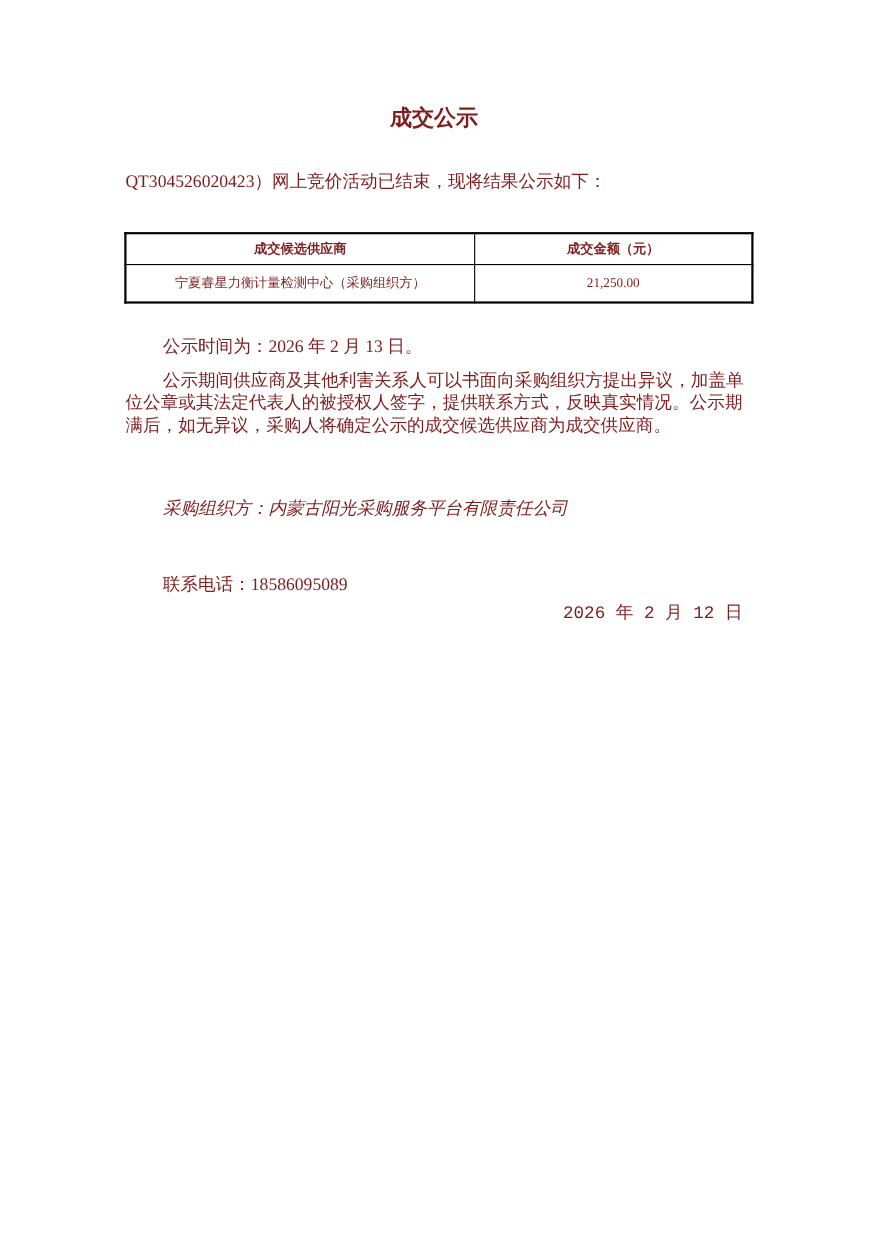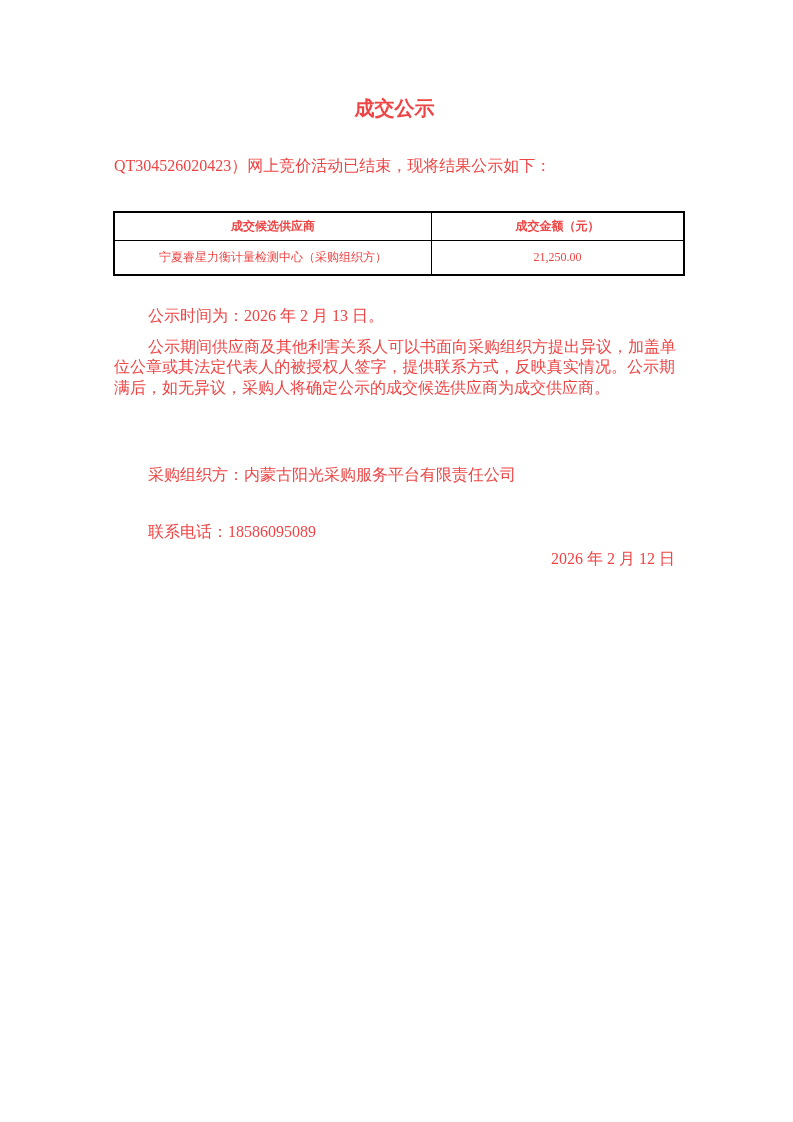--- a/index.html
+++ b/index.html
@@ -2,21 +2,21 @@
 <html><head>
 <meta charset="utf-8">
 <style>
   html, body { margin: 0; padding: 0; background: #e8e8e8; }
   .page {
     position: relative;
     width: 793px;
     height: 1122px;
     margin: 0 auto;
     background: #ffffff;
-    color: #ef4444;
+    color: #7f1d1d;
     font-family: "Liberation Serif", "DejaVu Serif", serif;
     overflow: hidden;
   }
   .title {
     position: absolute;
     top: 95px;
     left: 114px;
     width: 561px;
     margin: 0;
     text-align: center;
@@ -63,30 +63,31 @@
     width: 561px;
     line-height: 20.5px;
   }
   .notice {
     position: absolute;
     top: 337px;
     left: 114px;
     width: 561px;
     line-height: 20.3px;
   }
-  .contact-org    { position: absolute; top: 464px; left: 114px; width: 561px; line-height: 21px; }
+  .contact-org    { position: absolute; top: 452px; left: 114px; width: 561px; line-height: 21px; font-style: italic; }
   .contact-person { position: absolute; top: 492px; left: 114px; width: 561px; line-height: 21px; }
   .contact-phone  { position: absolute; top: 521px; left: 114px; width: 561px; line-height: 21px; }
   .date-line {
     position: absolute;
     top: 548px;
     left: 114px;
     width: 561px;
     text-align: right;
     line-height: 21px;
+    font-family: Liberation Mono, monospace;
   }
 </style>
 </head>
 <body>
 
 <div class="page">
 
   <h1 class="title">成交公示</h1>
 
   <div class="intro para">

